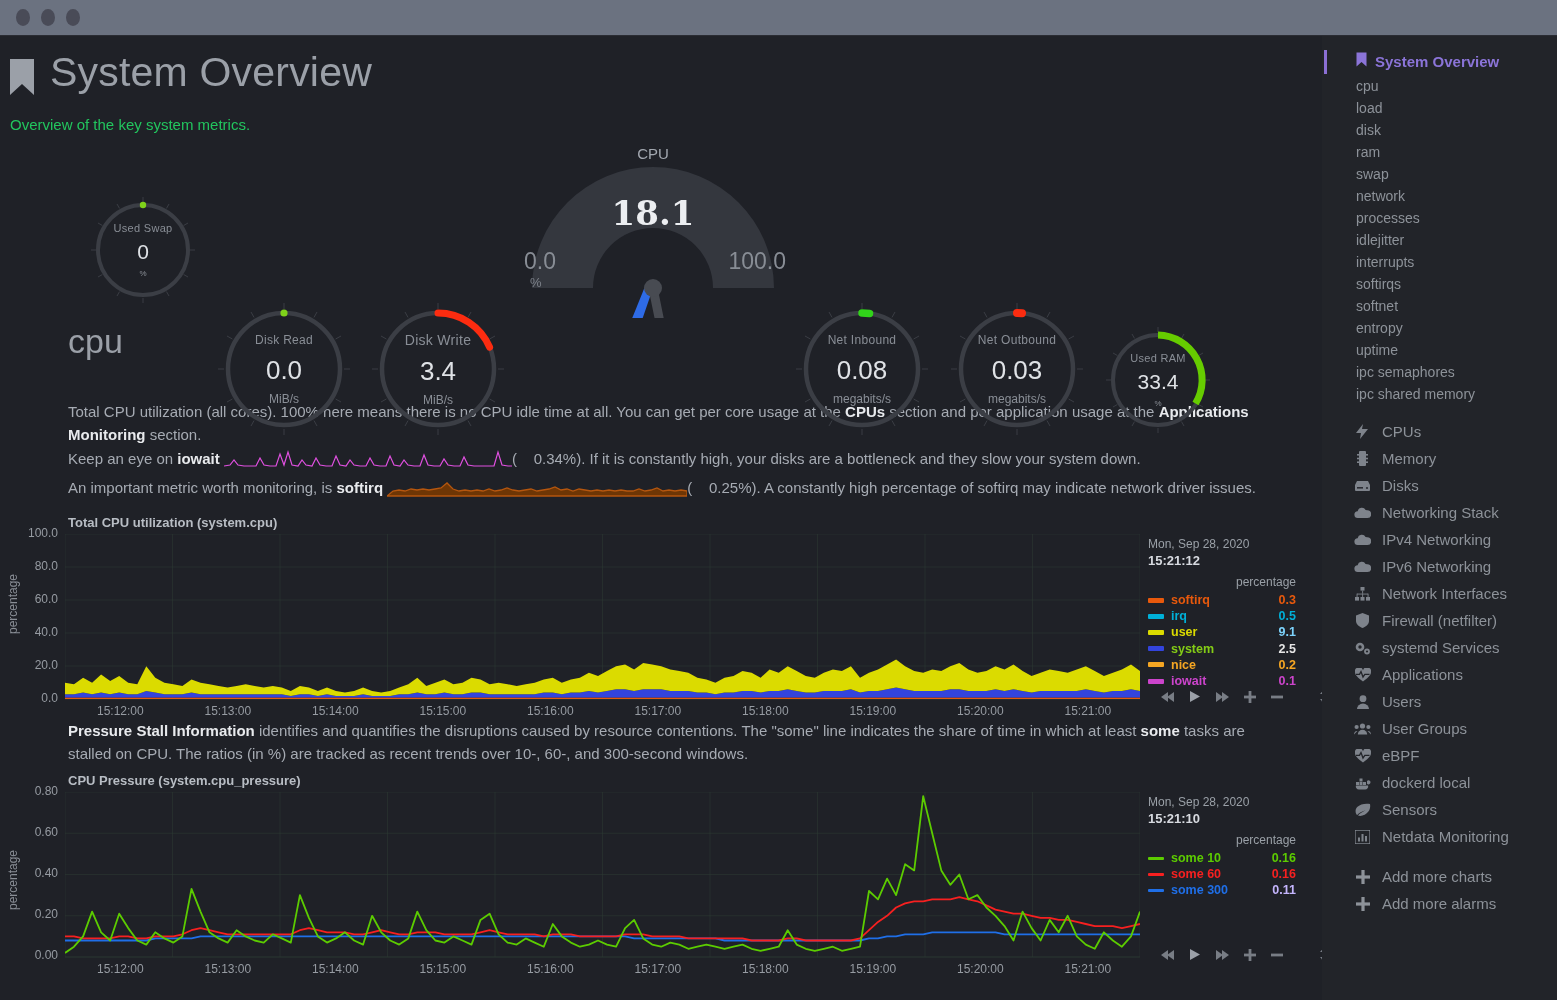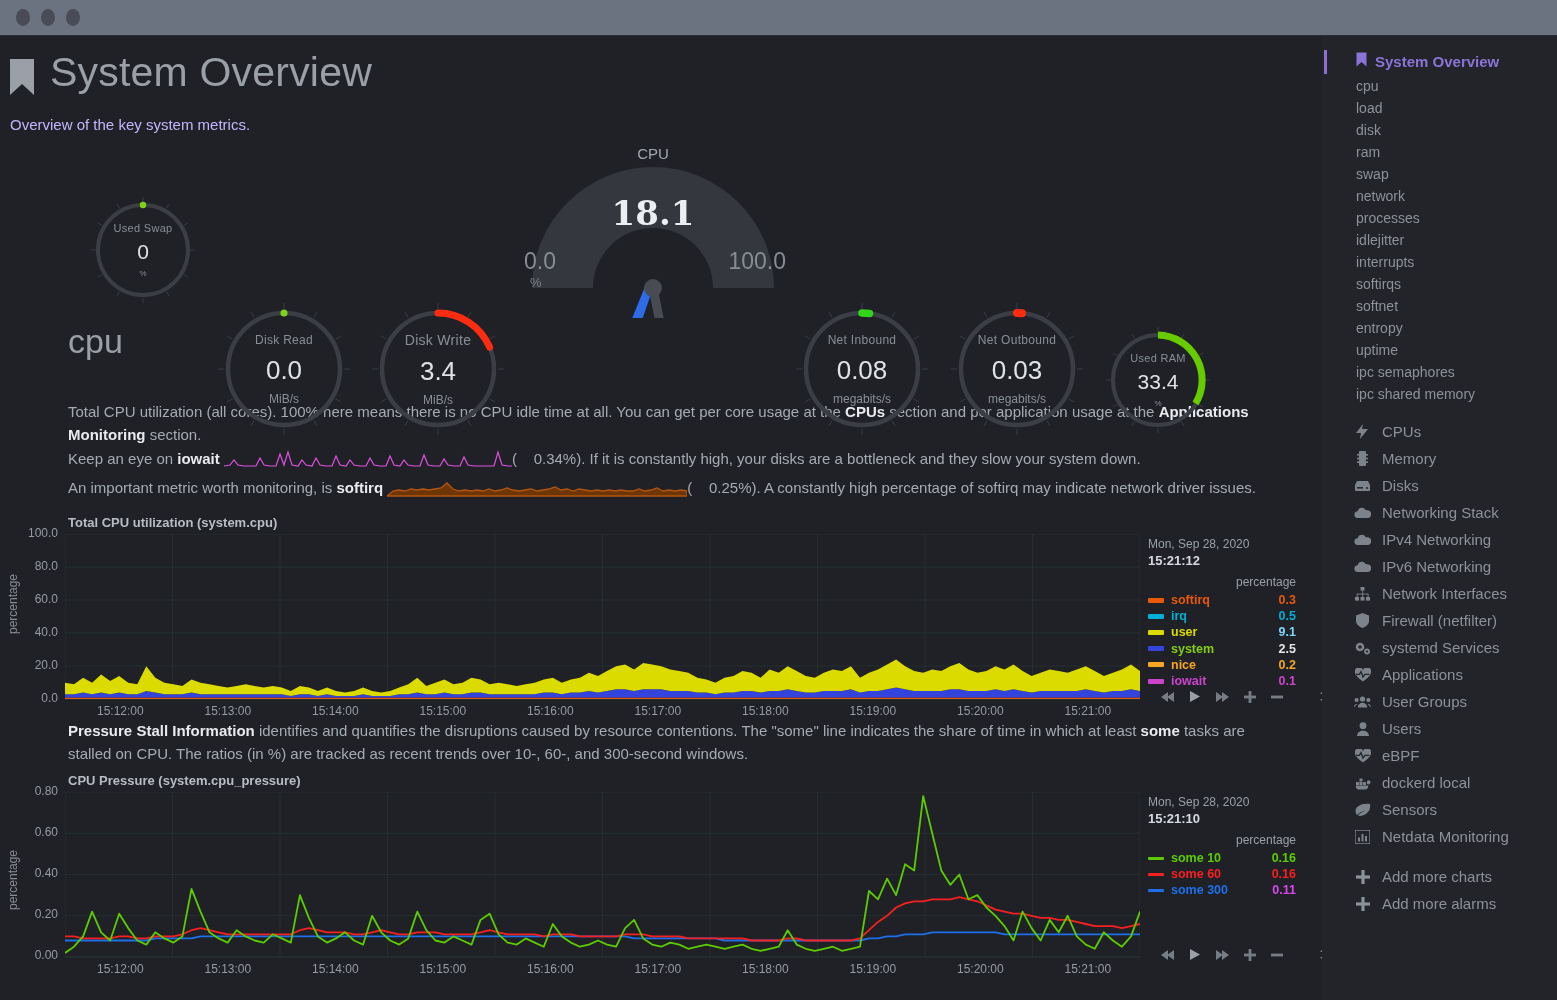--- a/index.html
+++ b/index.html
@@ -34,21 +34,21 @@
   }
 
   
   #page-head { padding: 14px 0 0 8px; }
   .head-row { display: flex; align-items: flex-start; gap: 14px; }
   .bookmark-icon { margin-top: 8px; }
   #page-title {
     font-size: 41px; color: #9ba0a8; font-weight: 400; letter-spacing: .2px;
     line-height: 1.1;
   }
-  #page-sub { font-size: 15px; color: #c4b5fd; margin: 16px 0 0 2px; }
+  #page-sub { font-size: 15px; color: #22c55e; margin: 16px 0 0 2px; }
 
   
   #gauges {
     position: relative; height: 175px; margin-top: 10px;
   }
   .gauge { position: absolute; text-align: center; }
   .ring-wrap { position: relative; }
   .ring-wrap svg { display: block; }
   .ring-text {
     position: absolute; left: 0; right: 0; top: 50%;
@@ -549,21 +549,21 @@
                 <span class="legend-val" style="color: rgb(92, 204, 0);">0.16</span>
               </div>
               <div class="legend-row">
                 <span class="legend-swatch line" style="background: rgb(247, 32, 32);"></span>
                 <span class="legend-name" style="color: rgb(247, 32, 32);">some 60</span>
                 <span class="legend-val" style="color: rgb(247, 32, 32);">0.16</span>
               </div>
               <div class="legend-row">
                 <span class="legend-swatch line" style="background: rgb(31, 111, 232);"></span>
                 <span class="legend-name" style="color: rgb(31, 111, 232);">some 300</span>
-                <span class="legend-val" style="color: #d946ef;">0.11</span>
+                <span class="legend-val" style="color: #c4b5fd;">0.11</span>
               </div>
             </div>
         </div>
 
         <div class="chart-ctrls" style="left:1160px; top:157px;">
           <span class="ctl">
               <svg width="16" height="12" viewBox="0 0 16 12">
                 <polygon points="7,6 14,1 14,11" fill="#787d85"></polygon>
                 <polygon points="1,6 8,1 8,11" fill="#787d85"></polygon>
               </svg>
@@ -739,42 +739,42 @@
           <span class="ico">
             <svg width="16" height="14" viewBox="0 0 16 14">
               <path d="M8 13.5 C2.5 9.5 0 7 0 4.3 A4 4 0 0 1 8 2.6 A4 4 0 0 1 16 4.3 C16 7 13.5 9.5 8 13.5 z" fill="#7e838b"></path>
               <polyline points="1,6.4 4.5,6.4 6,3.6 8,9 9.8,6.4 14.5,6.4" fill="none" stroke="#222429" stroke-width="1.3"></polyline>
             </svg>
           </span>
           <span>Applications</span>
         </div>
         <div class="side-item">
           <span class="ico">
+            <svg width="12" height="14" viewBox="0 0 12 14">
+              <circle cx="6" cy="3.7" r="3.4" fill="#7e838b"></circle>
+              <path d="M0 14 a6 5.4 0 0 1 12 0 z" fill="#7e838b"></path>
+            </svg>
+          </span>
+          <span>Users</span>
+        </div>
+        <div class="side-item">
+          <span class="ico">
             <svg width="17" height="13" viewBox="0 0 17 13">
               <circle cx="8.5" cy="4" r="2.6" fill="#7e838b"></circle>
               <path d="M3.8 12.5 a4.7 4.7 0 0 1 9.4 0 z" fill="#7e838b"></path>
               <circle cx="2.6" cy="5" r="2.1" fill="#7e838b"></circle>
               <path d="M0 12.5 a2.9 3.4 0 0 1 3.4 -3.4 z" fill="#7e838b"></path>
               <circle cx="14.4" cy="5" r="2.1" fill="#7e838b"></circle>
               <path d="M17 12.5 a2.9 3.4 0 0 0 -3.4 -3.4 z" fill="#7e838b"></path>
             </svg>
           </span>
           <span>User Groups</span>
         </div>
         <div class="side-item">
           <span class="ico">
-            <svg width="12" height="14" viewBox="0 0 12 14">
-              <circle cx="6" cy="3.7" r="3.4" fill="#7e838b"></circle>
-              <path d="M0 14 a6 5.4 0 0 1 12 0 z" fill="#7e838b"></path>
-            </svg>
-          </span>
-          <span>Users</span>
-        </div>
-        <div class="side-item">
-          <span class="ico">
             <svg width="16" height="14" viewBox="0 0 16 14">
               <path d="M8 13.5 C2.5 9.5 0 7 0 4.3 A4 4 0 0 1 8 2.6 A4 4 0 0 1 16 4.3 C16 7 13.5 9.5 8 13.5 z" fill="#7e838b"></path>
               <polyline points="1,6.4 4.5,6.4 6,3.6 8,9 9.8,6.4 14.5,6.4" fill="none" stroke="#222429" stroke-width="1.3"></polyline>
             </svg>
           </span>
           <span>eBPF</span>
         </div>
         <div class="side-item">
           <span class="ico">
             <svg width="16" height="14" viewBox="0 0 16 14">

